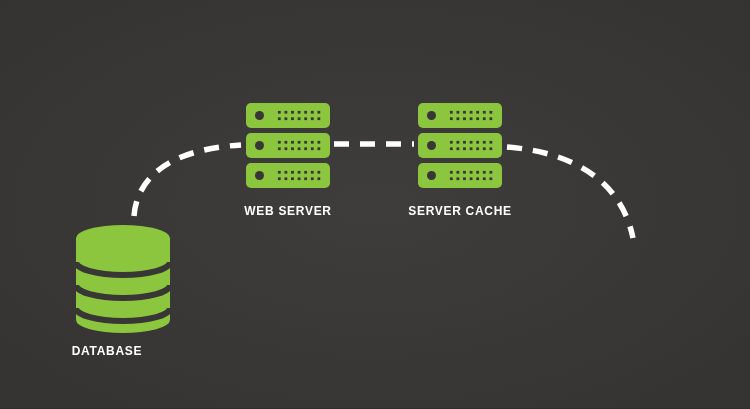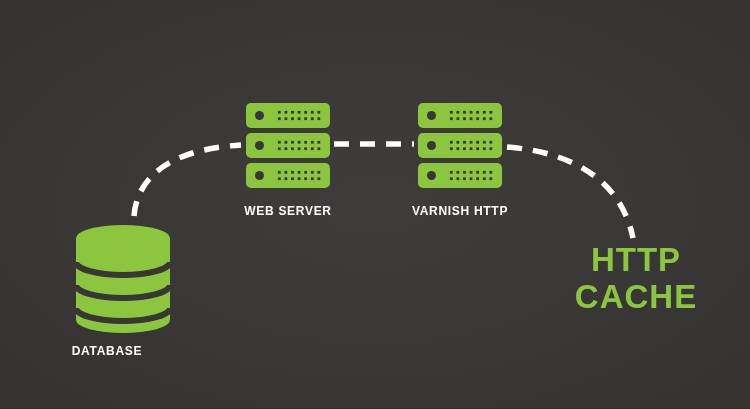--- a/index.html
+++ b/index.html
@@ -114,29 +114,25 @@
     </div>
     <div class="server-unit">
       <span class="power-dot"></span>
       <span class="vent-grid"></span>
     </div>
     <div class="server-unit">
       <span class="power-dot"></span>
       <span class="vent-grid"></span>
     </div>
   </div>
-  <div class="node-label label-varnish">VARNISH HTTP</div>
+  <div class="node-label label-varnish">SERVER CACHE</div>
 
   <svg class="db-icon" width="98" height="110" viewBox="0 0 98 110" aria-hidden="true">
     <path d="M 2 14 L 2 96 A 47 13 0 0 0 96 96 L 96 14 Z" fill="#8cc63e"></path>
     <ellipse cx="49" cy="14" rx="47" ry="13" fill="#8cc63e"></ellipse>
     <path d="M 2 38 A 47 13 0 0 0 96 38" fill="none" stroke="#383736" stroke-width="6"></path>
     <path d="M 2 61 A 47 13 0 0 0 96 61" fill="none" stroke="#383736" stroke-width="6"></path>
     <path d="M 2 84 A 47 13 0 0 0 96 84" fill="none" stroke="#383736" stroke-width="6"></path>
   </svg>
   <div class="node-label label-database">DATABASE</div>
 
-  <div class="http-cache">
-    <div>HTTP</div>
-    <div>CACHE</div>
-  </div>
 
 </div>
 
 </body></html>

